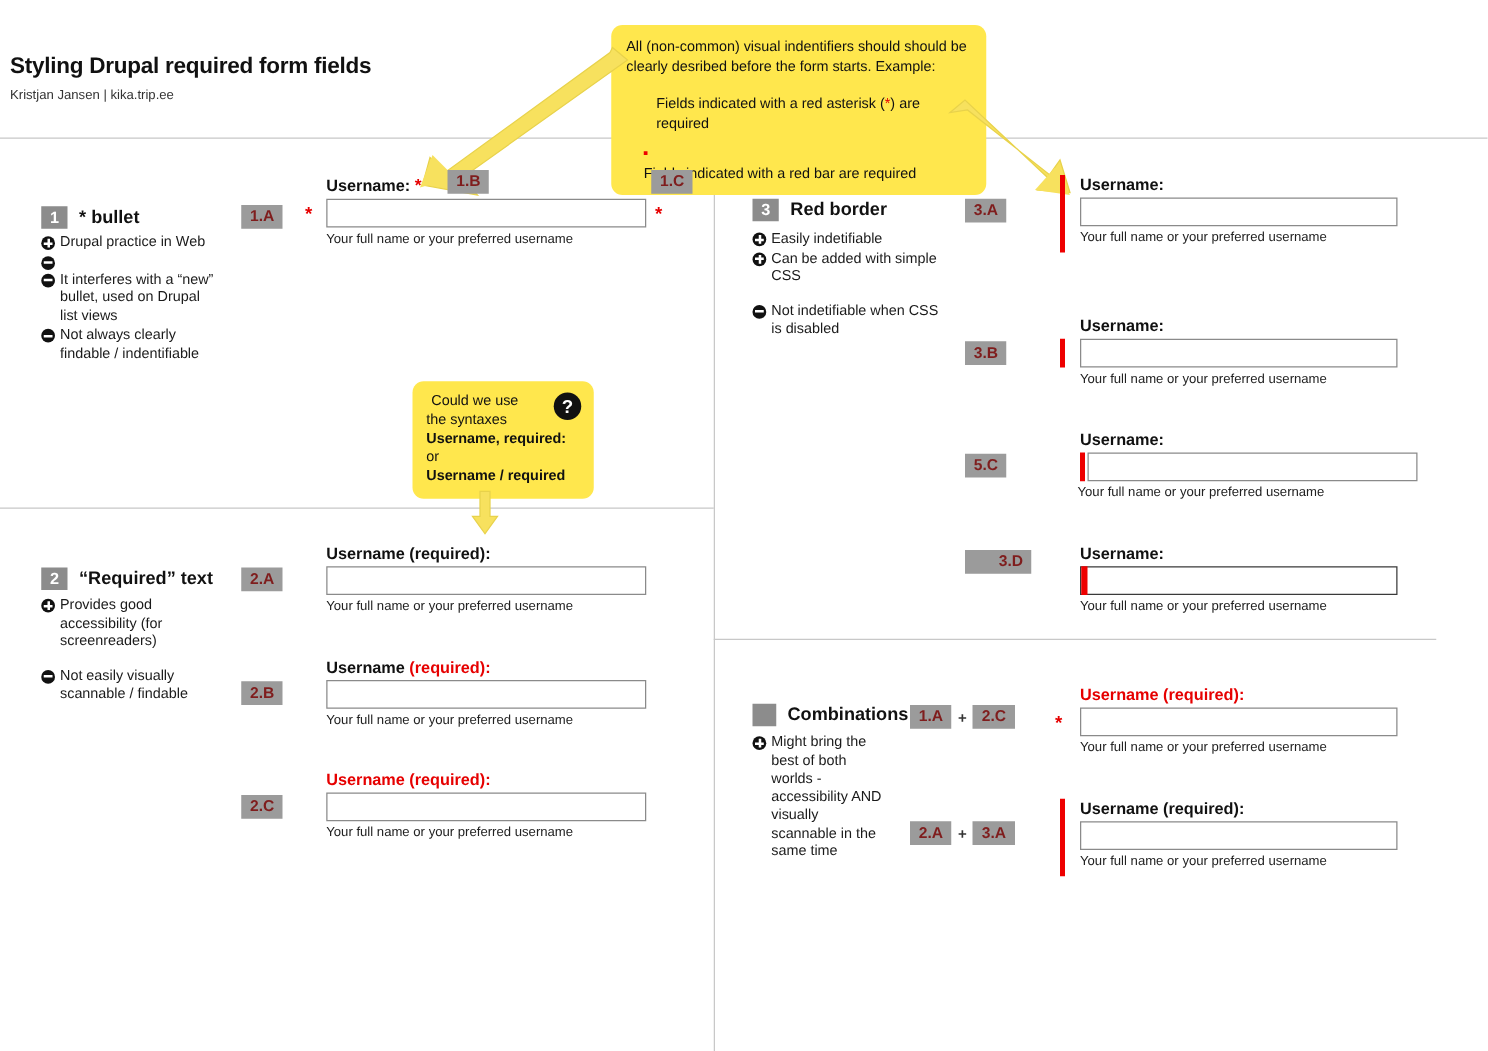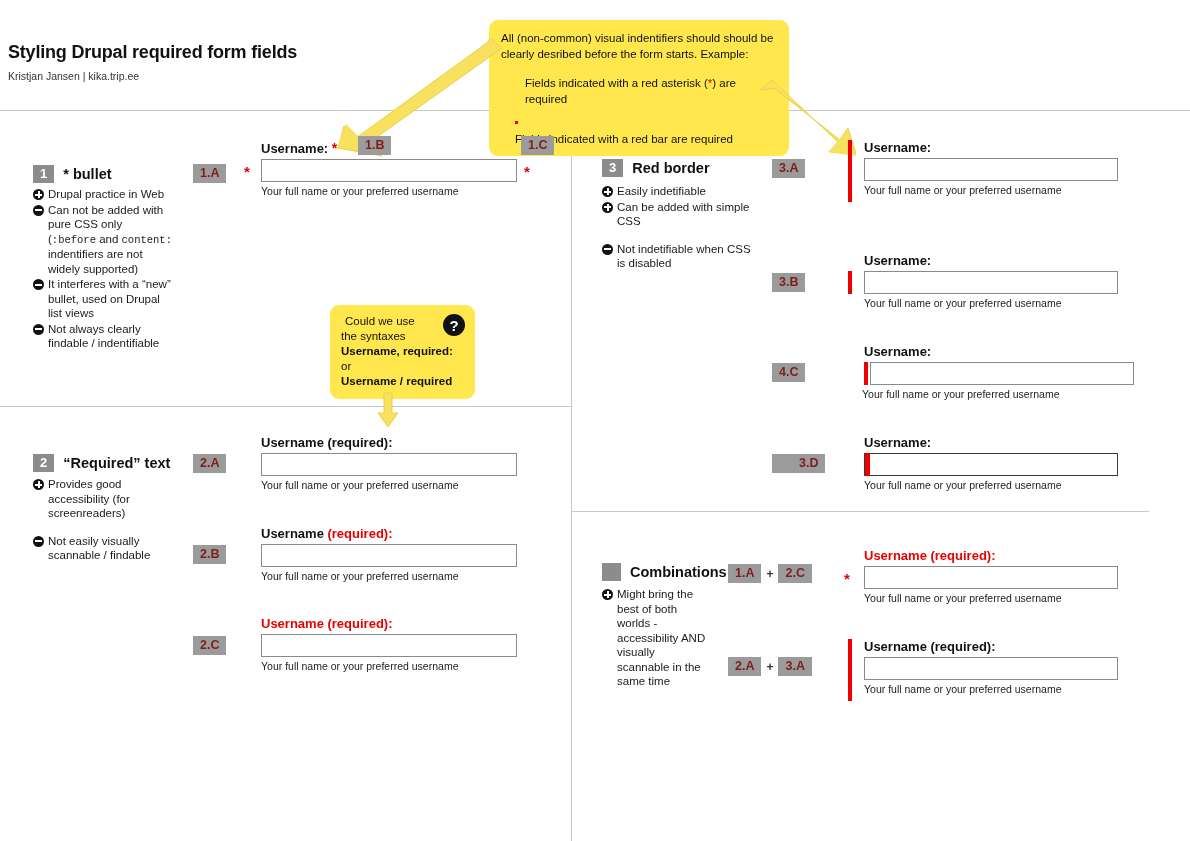--- a/index.html
+++ b/index.html
@@ -146,21 +146,20 @@
   <span class="sec-num">1</span>
   <span class="sec-title">* bullet</span>
 </div>
 <div class="plist" style="left:33px; top:187px; width:140px;">
   <div class="li">
     <span class="pmicon plus"></span>
     <span class="txt">Drupal practice in Web</span>
   </div>
   <div class="li">
     <span class="pmicon"></span>
-    <span class="txt"><span>Can not be added with pure CSS only (</span><code>:before</code><span> and </span><code>content:</code><span> indentifiers are not widely supported)</span></span>
   </div>
   <div class="li">
     <span class="pmicon"></span>
     <span class="txt">It interferes with a “new” bullet, used on Drupal list views</span>
   </div>
   <div class="li">
     <span class="pmicon"></span>
     <span class="txt">Not always clearly findable / indentifiable</span>
   </div>
 </div>
@@ -243,22 +242,22 @@
     <span class="txt">Can be added with simple CSS</span>
   </div>
   <div class="li gap">
     <span class="pmicon"></span>
     <span class="txt">Not indetifiable when CSS is disabled</span>
   </div>
 </div>
 
 <div class="chip" style="left:772px; top:159px;">3.A</div>
 <div class="chip" style="left:772px; top:273px;">3.B</div>
-<div class="chip" style="left:772px; top:363px;">4.C</div>
-<div class="chip" style="left:772px; top:454px;padding-left:27px;">3.D</div>
+<div class="chip" style="left:772px; top:363px;">5.C</div>
+<div class="chip" style="left:772px; top:440px;padding-left:27px;">3.D</div>
 
 <div class="redbar" style="left:848px; top:140px; width:4px; height:62px;"></div>
 <div class="field" style="left:864px; top:140px; width:254px;">
   <div class="flabel">Username:</div>
   <div class="finput" style="width:254px;"></div>
   <div class="fdesc">Your full name or your preferred username</div>
 </div>
 
 <div class="redbar" style="left:848px; top:271px; width:4px; height:23px;"></div>
 <div class="field" style="left:864px; top:253px; width:254px;">

